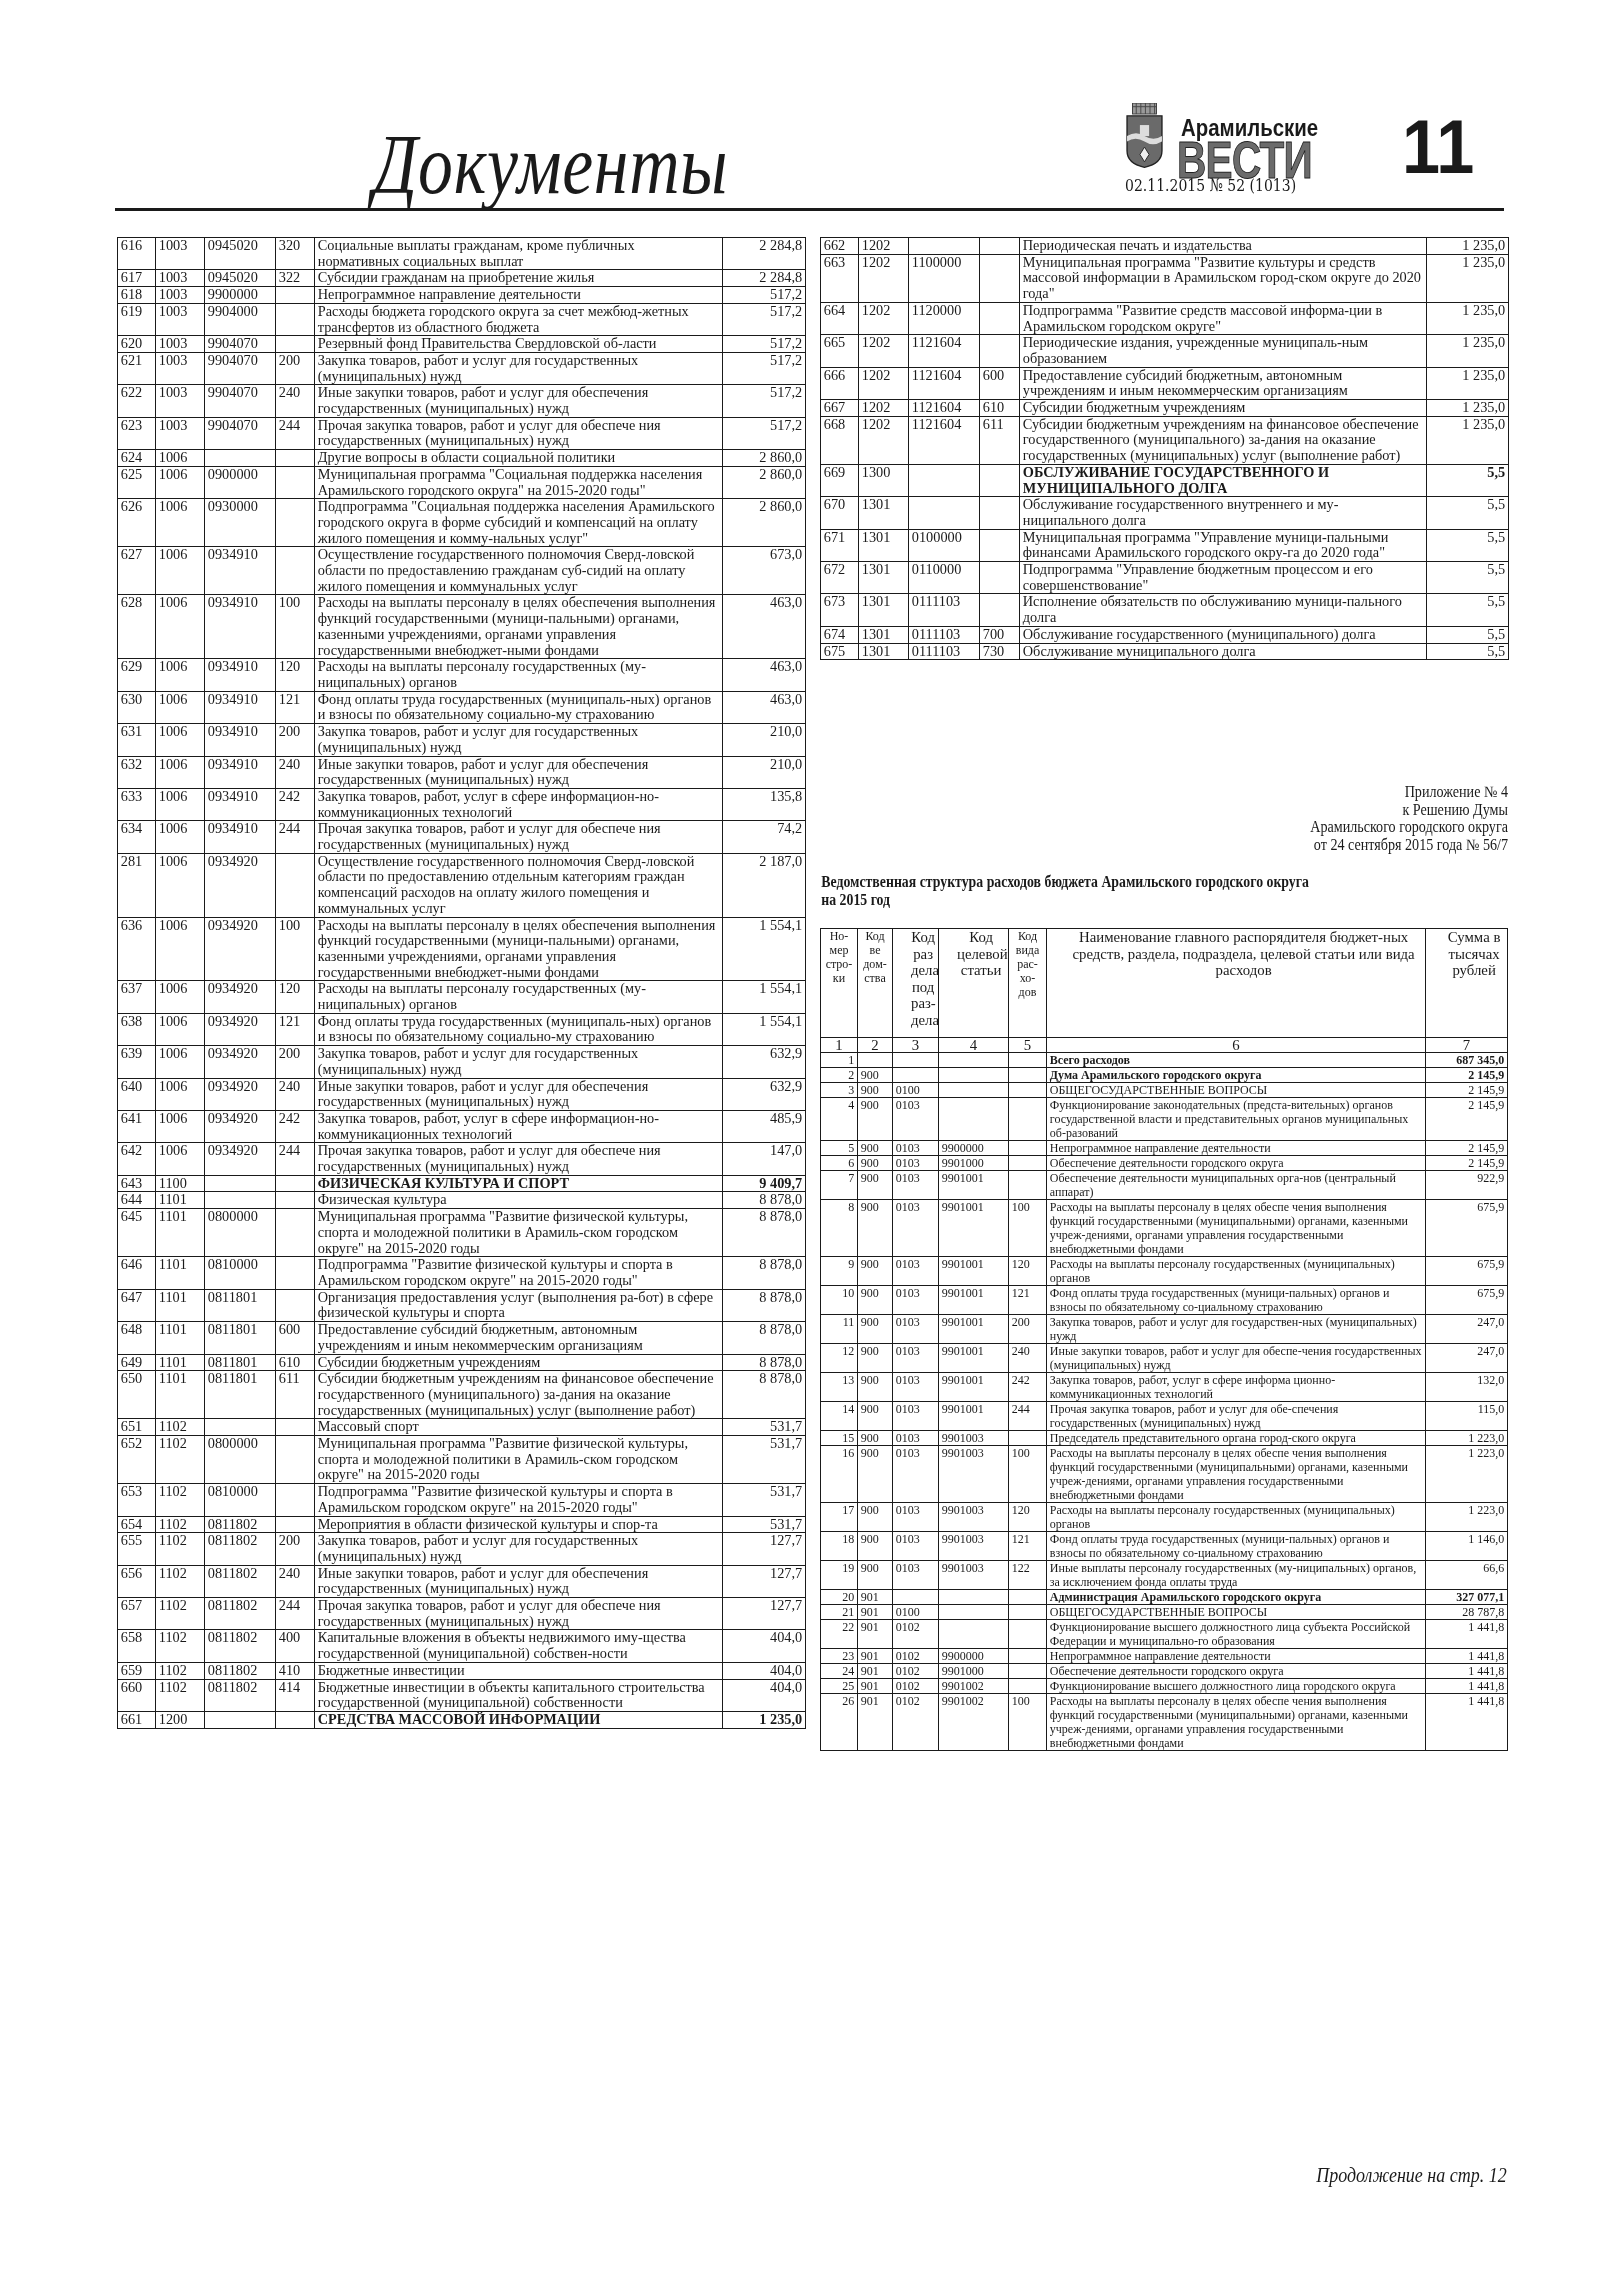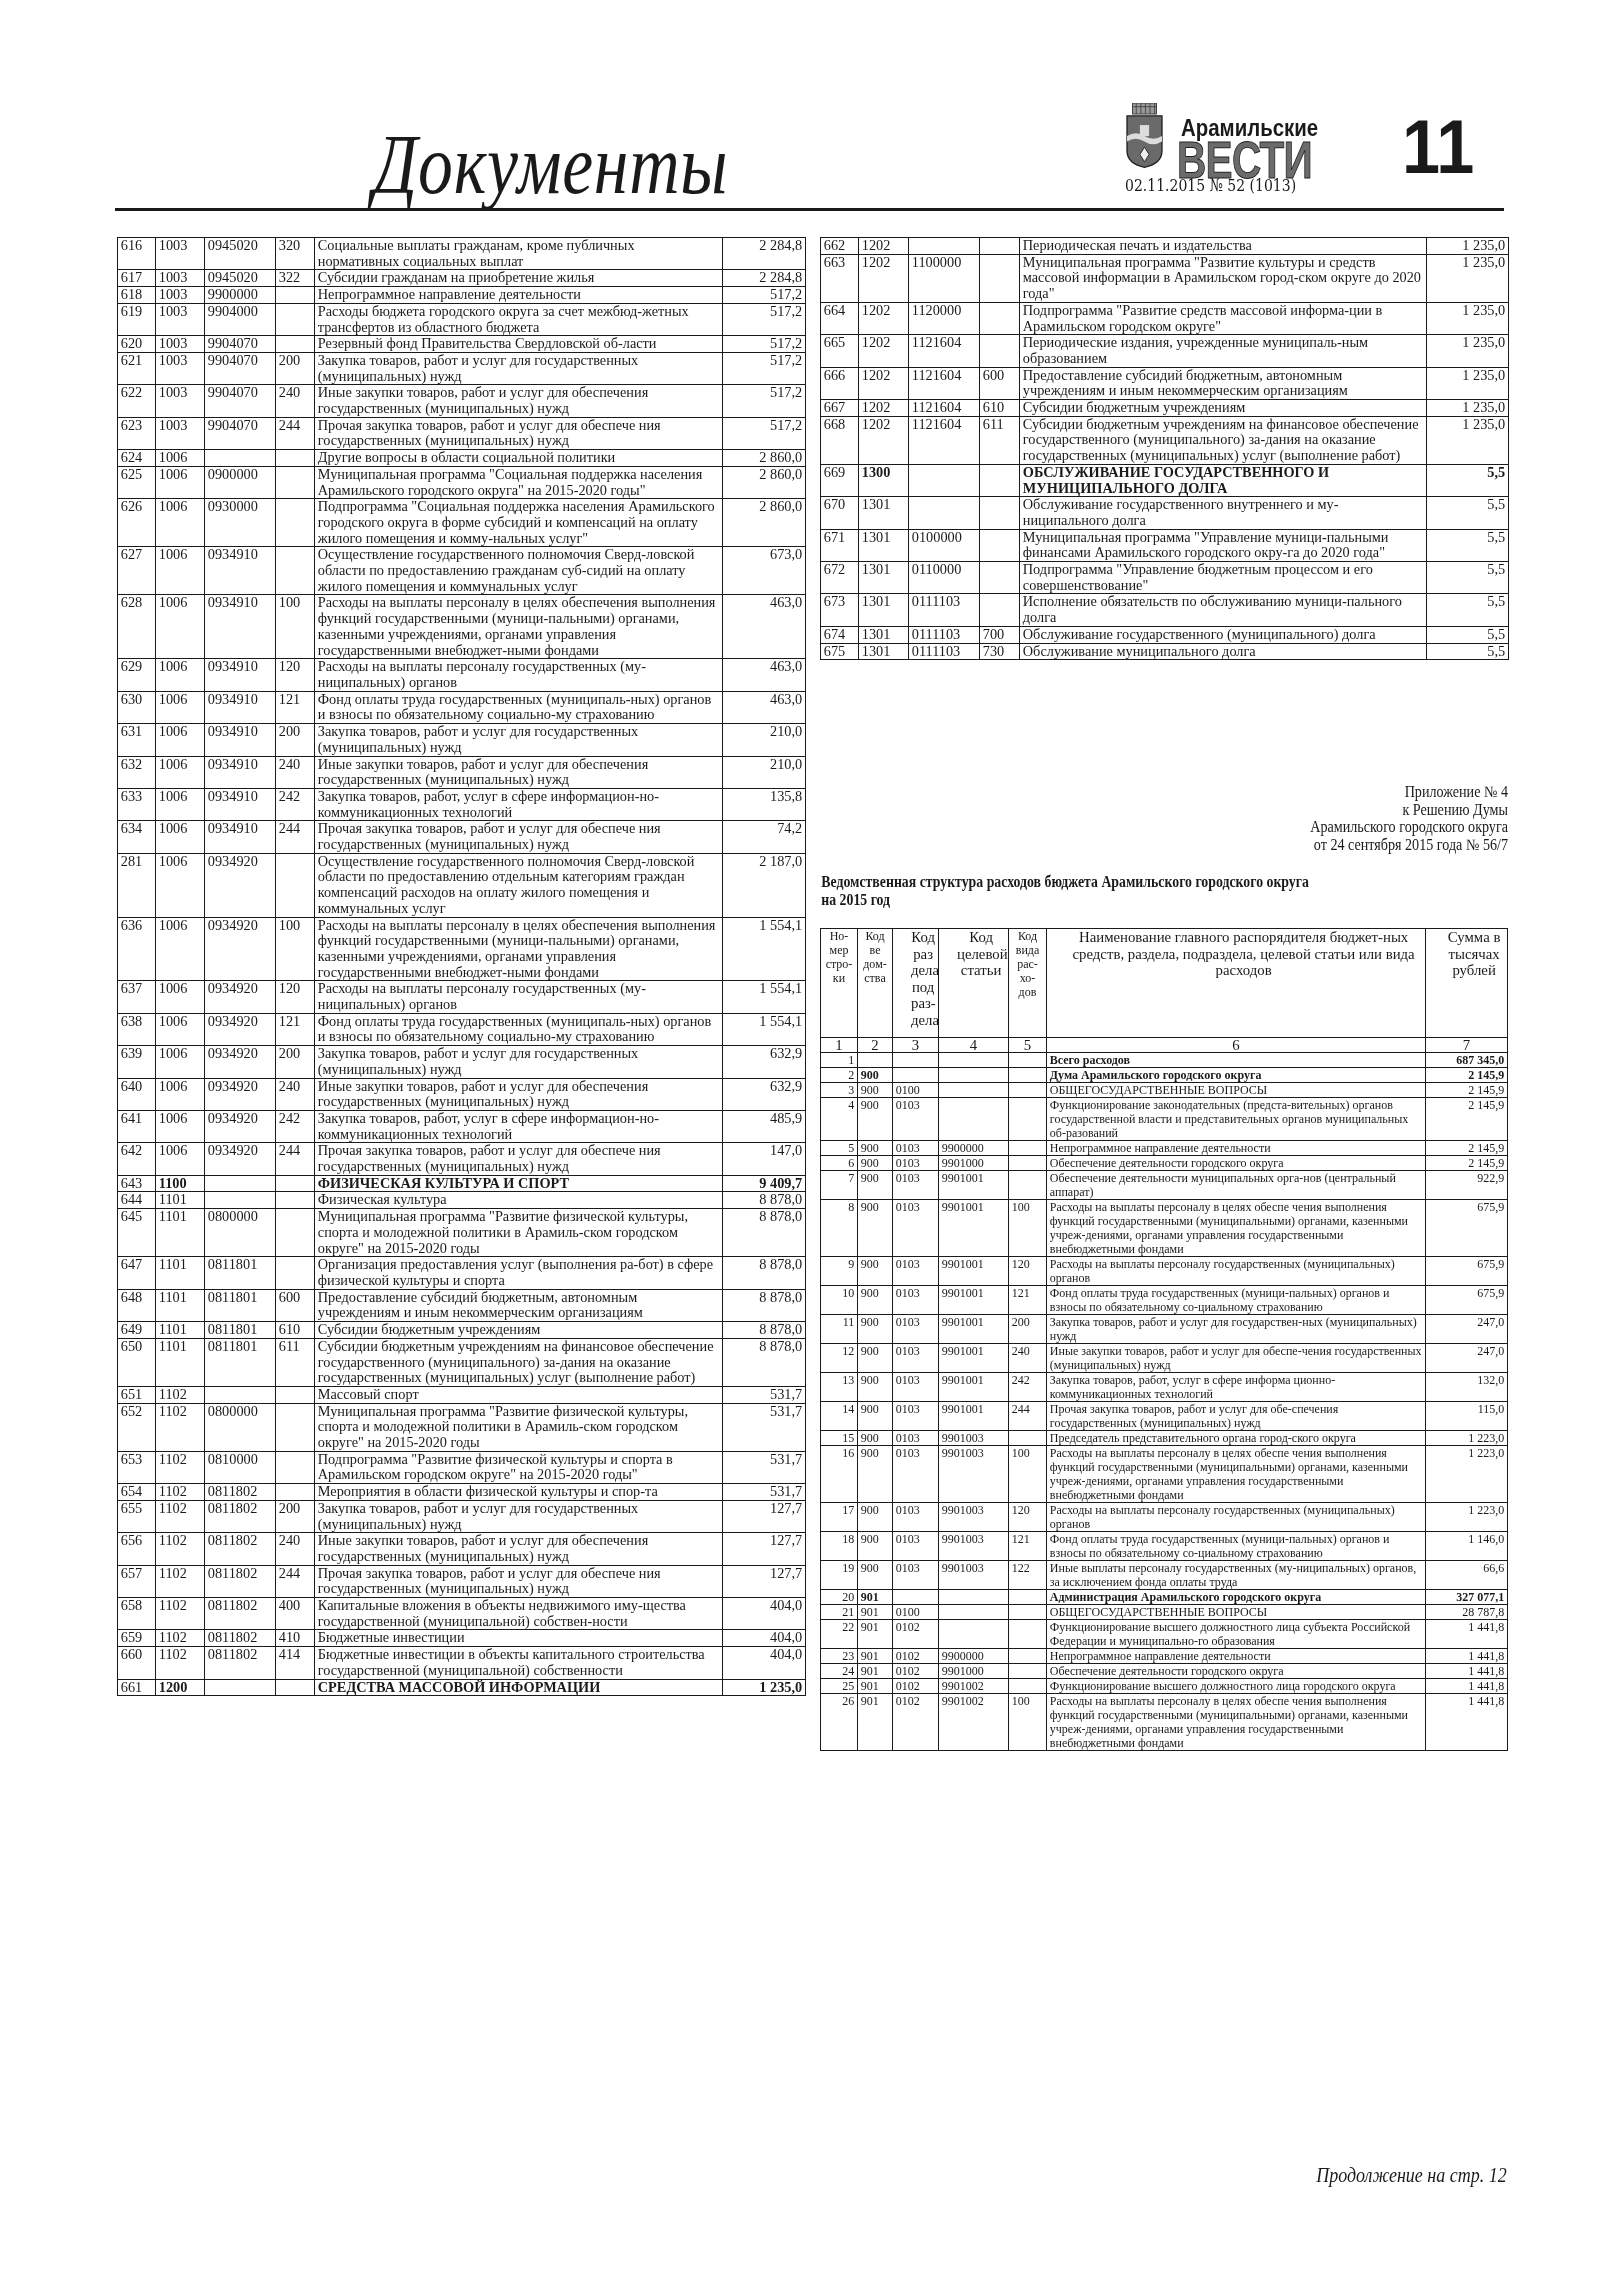--- a/index.html
+++ b/index.html
@@ -12,21 +12,21 @@
   .paper-name-main{position:absolute;left:61px;top:31px;font-family:"Liberation Sans","DejaVu Sans",sans-serif;font-size:52px;font-weight:bold;color:#6b6b6b;transform:scaleX(0.78);transform-origin:left top;line-height:52px;letter-spacing:-0.9px;-webkit-text-stroke:0.9px #222;}
   .issue{position:absolute;left:9.2px;top:72px;font-family:"DejaVu Serif",serif;font-size:17.5px;transform:scaleX(0.8);transform-origin:left top;}
   .page-number{position:absolute;left:1287px;top:16.6px;font-family:"Liberation Sans","DejaVu Sans",sans-serif;font-weight:bold;font-size:76px;line-height:76px;transform:scaleX(0.9);transform-origin:left top;}
   .rule{position:absolute;left:115px;top:208px;width:1389px;height:2.8px;background:#1a1a1a;}
 
   table.t{border-collapse:collapse;font-size:14.3px;line-height:15.7px;table-layout:fixed;}
   table.t td{border:1.4px solid #1a1a1a;padding:0 2.8px;vertical-align:top;overflow:hidden;}
   table.t td.n,table.t td.c{text-align:left;}
   table.t td.s{text-align:right;white-space:nowrap;}
   table.t td.d{text-align:left;}
-  table.t tr.b td.b1{font-weight:bold;}
+  table.t tr.b td.b1{font-weight:normal;}
   table.t tr.b td.d,table.t tr.b td.s{font-weight:bold;}
   #left-table{position:absolute;left:117px;top:237px;width:688px;}
   #right-table{position:absolute;left:820px;top:237px;width:688px;}
   #vs-table{position:absolute;left:820px;top:928px;width:688px;}
 
   .appendix{position:absolute;left:1071px;top:783px;width:437px;text-align:right;font-size:15.7px;line-height:17.5px;}
   .appendix div{transform:scaleX(0.9);transform-origin:right top;}
   .doc-title{position:absolute;left:780px;top:873px;width:688px;font-size:15.7px;line-height:17.5px;font-weight:bold;}
   .doc-title div{transform:scaleX(0.88);transform-origin:center top;}
   table.vh td{font-size:12px;line-height:14px;text-align:center;}
@@ -299,20 +299,28 @@
         <td class="c"></td>
         <td class="d">Физическая культура</td>
         <td class="s">8 878,0</td>
       </tr>
       <tr>
         <td class="n">645</td>
         <td class="c b1">1101</td>
         <td class="c">0800000</td>
         <td class="c"></td>
         <td class="d">Муниципальная программа "Развитие физической культуры, спорта и молодежной политики в Арамиль-ском городском округе" на 2015-2020 годы</td>
+        <td class="s">8 878,0</td>
+      </tr>
+      <tr>
+        <td class="n">646</td>
+        <td class="c b1">1101</td>
+        <td class="c">0810000</td>
+        <td class="c"></td>
+        <td class="d">Подпрограмма "Развитие физической культуры и спорта в Арамильском городском округе" на 2015-2020 годы"</td>
         <td class="s">8 878,0</td>
       </tr>
       <tr>
         <td class="n">647</td>
         <td class="c b1">1101</td>
         <td class="c">0811801</td>
         <td class="c"></td>
         <td class="d">Организация предоставления услуг (выполнения ра-бот) в сфере физической культуры и спорта</td>
         <td class="s">8 878,0</td>
       </tr>

